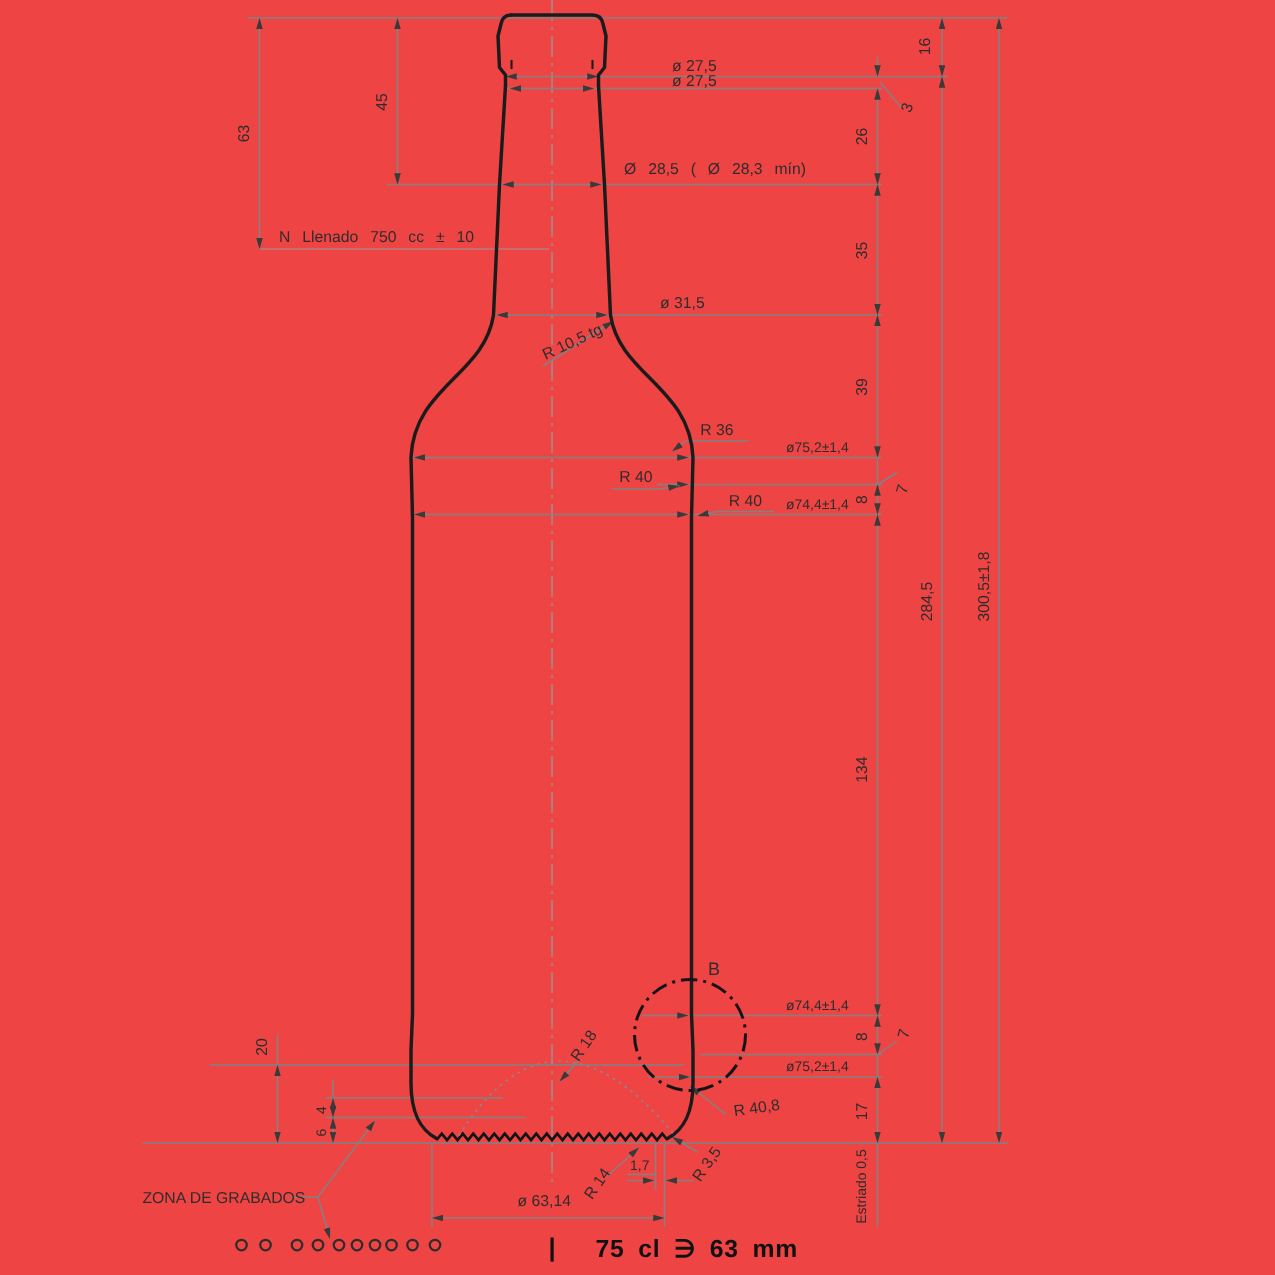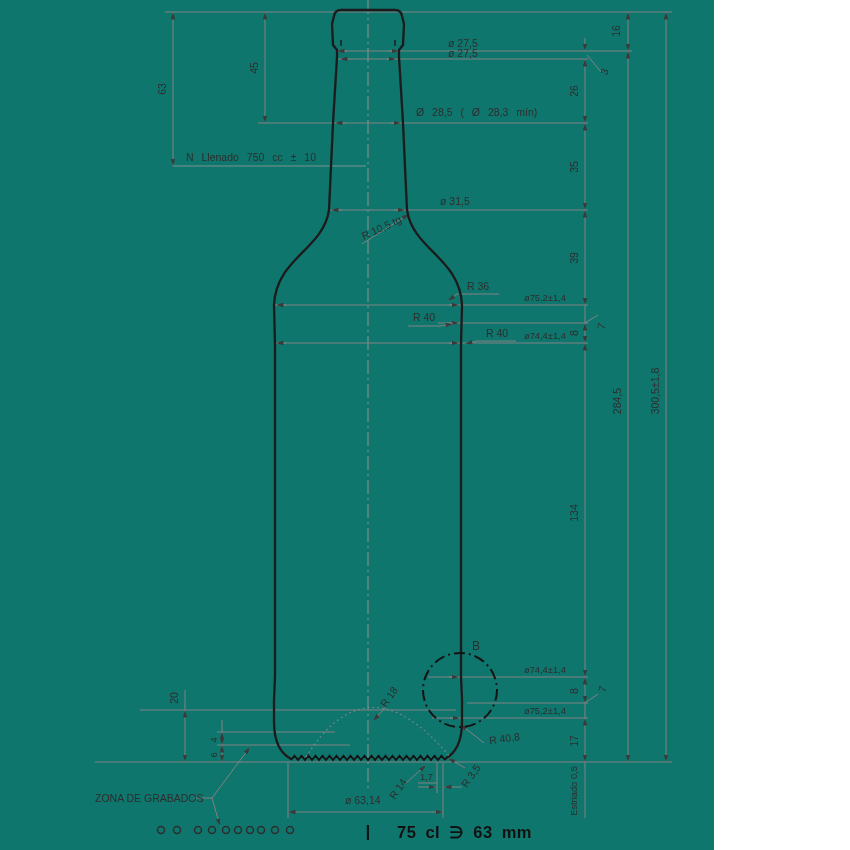--- a/index.html
+++ b/index.html
@@ -1,16 +1,16 @@
 <!DOCTYPE html>
 <html><head>
 <meta charset="utf-8">
 <style>
   html,body{margin:0;padding:0;background:#ffffff;}
-  .stage{position:relative;width:714px;height:850px;background:#0f766e;overflow:hidden;
+  .stage{position:relative;width:850px;height:850px;background:#ef4444;overflow:hidden;
          font-family:"Liberation Sans", sans-serif;}
   svg{position:absolute;left:0;top:0;}
   
   .d   {stroke:#828282;stroke-width:1;fill:none;}
   .d2  {stroke:#9a9a9a;stroke-width:0.8;fill:none;}
   .b   {stroke:#1b1b1b;stroke-width:2.3;fill:none;stroke-linejoin:round;stroke-linecap:round;}
   .b1  {stroke:#1b1b1b;stroke-width:1.4;fill:none;}
   .cl  {stroke:#969696;stroke-width:0.9;fill:none;stroke-dasharray:14 4 2 4;}
   .dot {stroke:#8a8a8a;stroke-width:1.1;fill:none;stroke-dasharray:1.6 3.2;}
   .dc  {stroke:#141414;stroke-width:2;fill:none;stroke-dasharray:11 4 2 4;}

